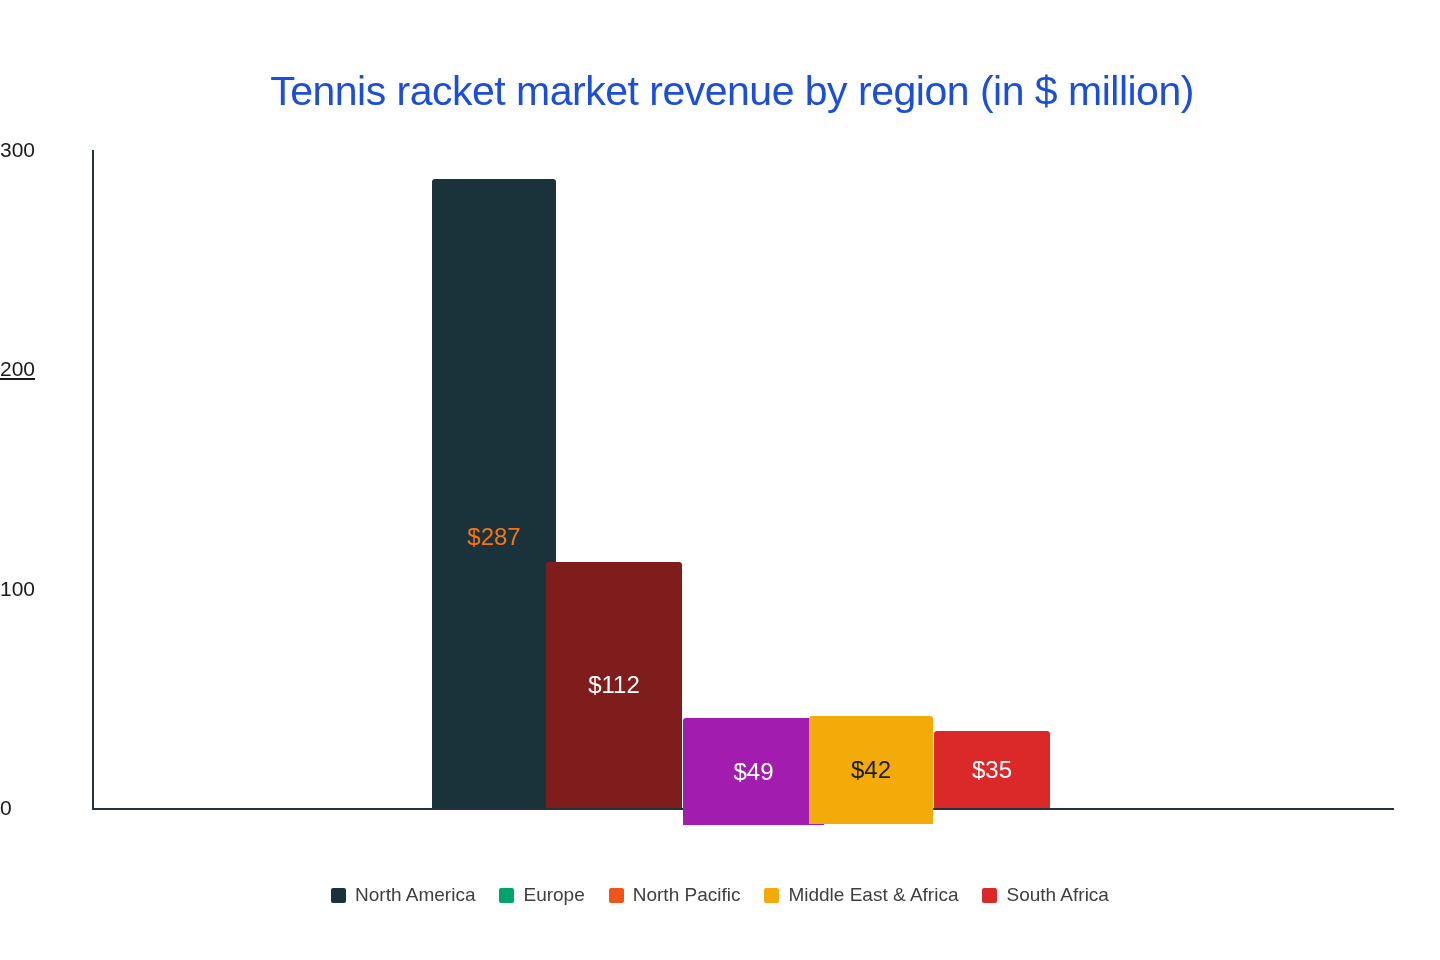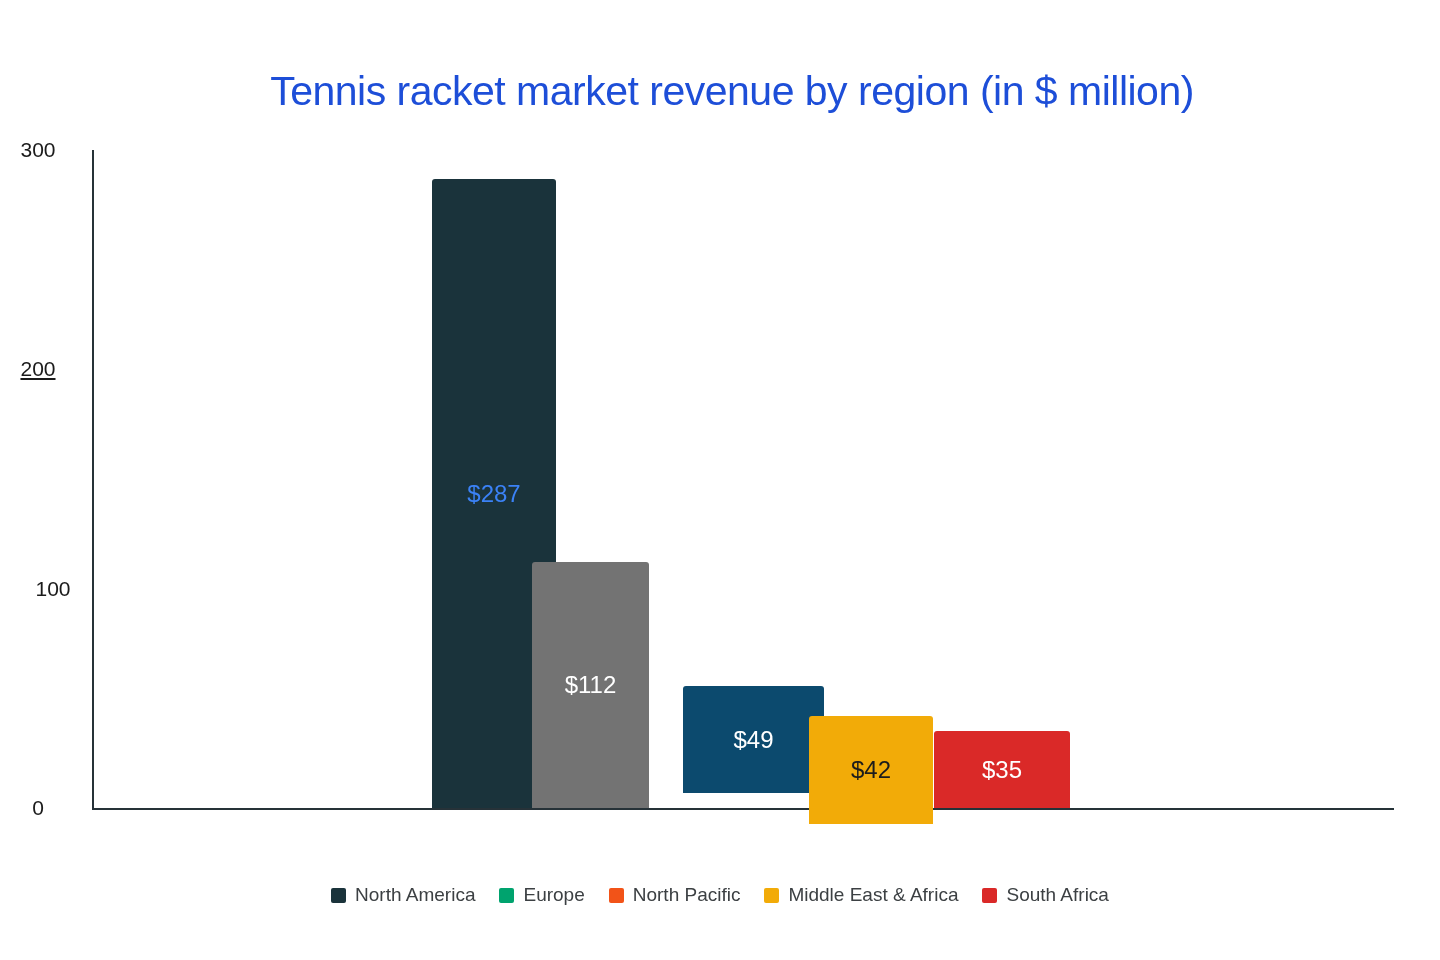--- a/index.html
+++ b/index.html
@@ -43,21 +43,21 @@
     left: 92px;
     top: 808px;
     width: 1302px;
     height: 2px;
     background: #263238;
   }
   .y-tick {
     position: absolute;
     left: 0;
     width: 76px;
-    text-align: center;
+    text-align: left;
     font-size: 21px;
     color: #1b1b1b;
     line-height: 24px;
   }
   .bar {
     position: absolute;
     border-radius: 3px 3px 0 0;
   }
   .bar-label {
     position: absolute;
@@ -107,40 +107,40 @@
   }
 </style>
 </head>
 <body>
 
 <h1 class="chart-title">Tennis racket market revenue by region (in $ million)</h1>
 
 <div class="plot">
   <div id="y-ticks">
       <div class="y-tick" style="top: 796px;">0</div>
-      <div class="y-tick" style="top: 576.667px; margin-left: 15px;">100</div>
+      <div class="y-tick" style="top: 576.667px;">100</div>
       <div class="y-tick" style="top: 357.333px; text-decoration: underline;">200</div>
       <div class="y-tick" style="top: 138px;">300</div>
     </div>
   <div class="y-axis-line"></div>
   <div class="x-axis-line"></div>
   <div id="bars">
       <div class="bar" style="left: 432px; width: 124px; top: 179px; height: 629px; background: rgb(26, 51, 59);">
-        <div class="bar-label" style="color: #3b82f6;">$287</div>
+        <div class="bar-label" style="color: #f97316; margin-top: 43px;">$287</div>
       </div>
-      <div class="bar" style="left: 532px; width: 117px; top: 562px; height: 246px; background: #737373;">
+      <div class="bar" style="left: 546px; width: 136px; top: 562px; height: 246px; background: #7f1d1d;">
         <div class="bar-label" style="color: rgb(255, 255, 255);">$112</div>
       </div>
-      <div class="bar" style="left: 683px; width: 141px; top: 686px; height: 107px; background: #0c4a6e;">
+      <div class="bar" style="left: 683px; width: 141px; top: 718px; height: 107px; background: #a21caf;">
         <div class="bar-label" style="color: rgb(255, 255, 255);">$49</div>
       </div>
       <div class="bar" style="left: 809px; width: 124px; top: 716px; height: 108px; background: rgb(242, 171, 8);">
         <div class="bar-label" style="color: rgb(28, 28, 28);">$42</div>
       </div>
-      <div class="bar" style="left: 934px; width: 136px; top: 731px; height: 77px; background: rgb(218, 41, 40);">
+      <div class="bar" style="left: 934px; width: 116px; top: 731px; height: 77px; background: rgb(218, 41, 40);">
         <div class="bar-label" style="color: rgb(255, 255, 255);">$35</div>
       </div>
     </div>
 </div>
 
 <div class="legend" id="legend">
     <div class="legend-item">
       <span class="legend-swatch" style="background: rgb(26, 51, 59);"></span>
       <span class="legend-label">North America</span>
     </div>

